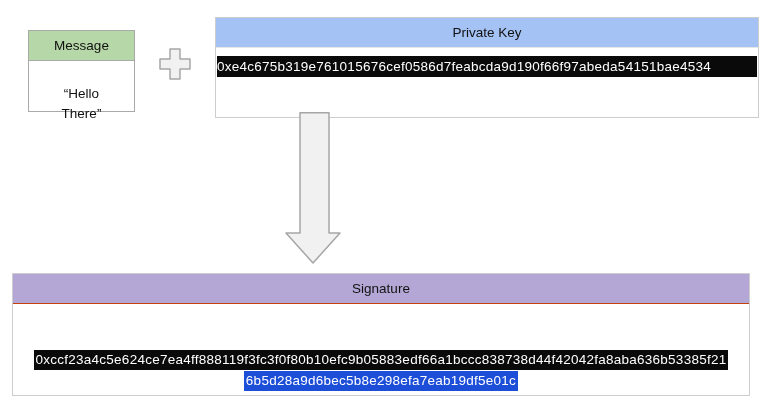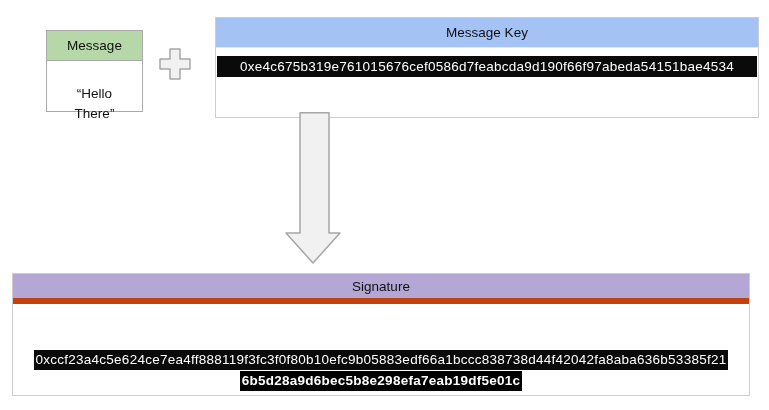--- a/index.html
+++ b/index.html
@@ -9,41 +9,41 @@
   .box { position: absolute; box-sizing: border-box; background: #ffffff; }
   .box-header {
     box-sizing: border-box;
     height: 30px;
     display: flex; align-items: center; justify-content: center;
     font-size: 13.5px; color: #111111;
   }
   .box-body { box-sizing: border-box; }
 
   
-  .message-box { left: 46px; top: 30px; width: 97px; height: 82px; border: 1px solid #a9a9a9; }
+  .message-box { left: 28px; top: 30px; width: 107px; height: 82px; border: 1px solid #a9a9a9; }
   .message-box .box-header { border-bottom: 1px solid #a9a9a9; }
   .message-body { padding-top: 23px; text-align: center; }
   .message-value { width: 64px; margin: 0 auto; font-size: 13.5px; line-height: 20px; color: #111111; }
 
   
   .plus-wrap { position: absolute; left: 157px; top: 46px; width: 36px; height: 36px; }
 
   
   .pk-box { left: 215px; top: 17px; width: 544px; height: 101px; border: 1px solid #cdcdcd; }
   .pk-box .box-header { border-bottom: 1px solid #e6e6e6; }
   .pk-body { padding-top: 8px; }
   .hex { font-size: 13.5px; letter-spacing: 0.25px; background: #0a0a0a; color: #ffffff; }
-  .pk-hex { display: block; margin: 0 1px; line-height: 21px; text-align: center; white-space: nowrap; }
+  .pk-hex { display: block; margin: 0 1px; line-height: 21px; text-align: left; white-space: nowrap; }
 
   
   .arrow-wrap { position: absolute; left: 284px; top: 112px; width: 58px; height: 153px; }
 
   
   .sig-box { left: 12px; top: 273px; width: 738px; height: 123px; border: 1px solid #cdcdcd; }
-  .sig-box .box-header { border-bottom: 6px solid #c2410c; }
+  .sig-box .box-header { border-bottom: 1px solid #c2410c; }
   .sig-body { padding-top: 45px; text-align: center; }
   .sig-line { line-height: 20px; }
   .sig-line .hex { display: inline-block; padding: 0 2px; }
 </style>
 </head>
 <body>
 
 <div class="canvas">
 
   <div class="box message-box">
@@ -56,21 +56,21 @@
   </div>
 
   <div class="plus-wrap">
     <svg width="36" height="36" viewBox="0 0 36 36">
       <polygon points="13,3 23,3 23,13 33,13 33,23 23,23 23,33 13,33 13,23 3,23 3,13 13,13" fill="#f1f1f1" stroke="#a6a6a6" stroke-width="1.5" stroke-linejoin="round"></polygon>
     </svg>
   </div>
 
   <div class="box pk-box">
     <div class="box-header" style="background-color: rgb(164, 194, 244);">
-      <span>Message Key</span>
+      <span>Private Key</span>
     </div>
     <div class="box-body pk-body">
       <span class="hex pk-hex" style="background-color: rgb(10, 10, 10); color: rgb(255, 255, 255);">0xe4c675b319e761015676cef0586d7feabcda9d190f66f97abeda54151bae4534</span>
     </div>
   </div>
 
   <div class="arrow-wrap">
     <svg width="58" height="153" viewBox="0 0 58 153">
       <path d="M16,0.8 H45 V121 H56 L29,151 L2,121 H16 Z" fill="#f1f1f1" stroke="#a6a6a6" stroke-width="1.5" stroke-linejoin="round"></path>
     </svg>
@@ -78,18 +78,18 @@
 
   <div class="box sig-box">
     <div class="box-header" style="background-color: rgb(180, 167, 214);">
       <span>Signature</span>
     </div>
     <div class="box-body sig-body">
       <div class="sig-line">
         <span class="hex" style="background-color: rgb(10, 10, 10); color: rgb(255, 255, 255);">0xccf23a4c5e624ce7ea4ff888119f3fc3f0f80b10efc9b05883edf66a1bccc838738d44f42042fa8aba636b53385f21</span>
       </div>
       <div class="sig-line">
-        <span class="hex" style="background-color: #000000; color: rgb(255, 255, 255); font-weight: bold;">6b5d28a9d6bec5b8e298efa7eab19df5e01c</span>
+        <span class="hex" style="background-color: #1d4ed8; color: rgb(255, 255, 255);">6b5d28a9d6bec5b8e298efa7eab19df5e01c</span>
       </div>
     </div>
   </div>
 
 </div>
 
 </body></html>

